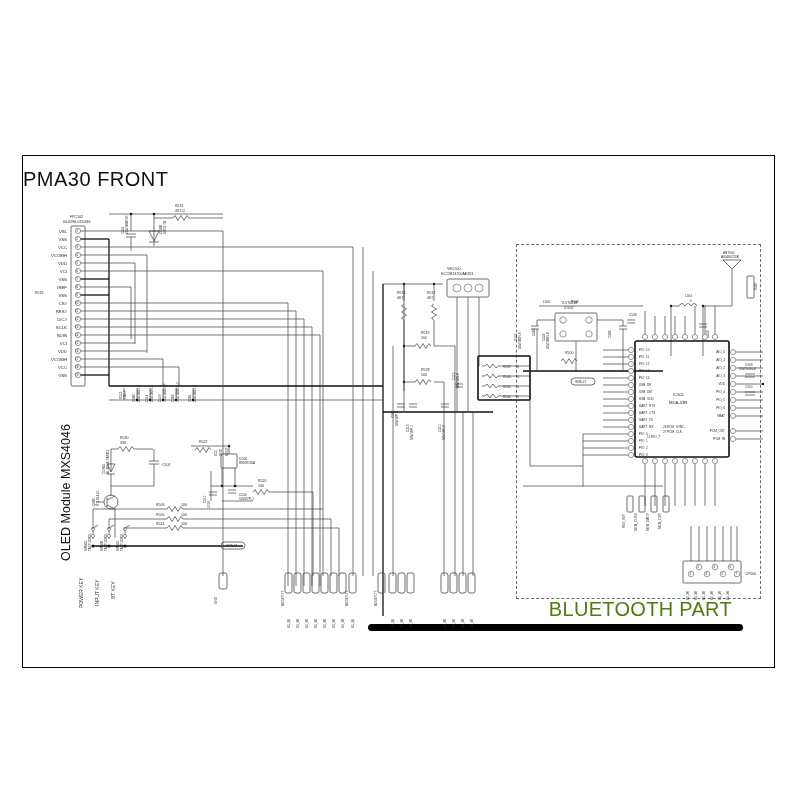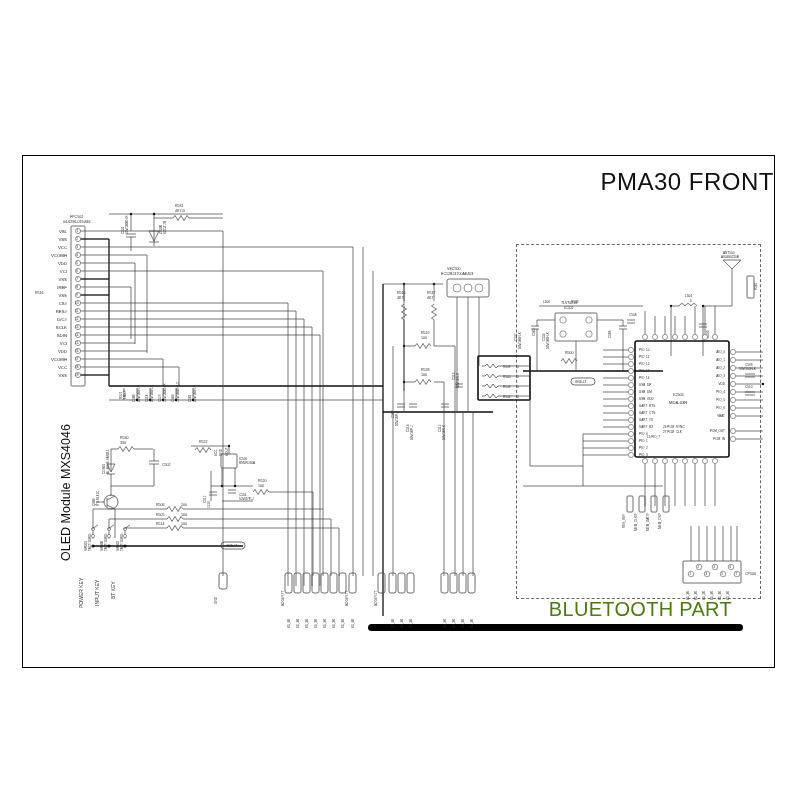--- a/index.html
+++ b/index.html
@@ -1,19 +1,19 @@
 <!DOCTYPE html>
 <html><head>
 <meta charset="utf-8">
 <style>
   html,body{margin:0;padding:0;background:#fff;}
   body{width:800px;height:800px;font-family:"Liberation Sans",sans-serif;color:#000;overflow:hidden;}
   #stage{position:relative;width:800px;height:800px;background:#ffffff;}
   #frame{position:absolute;left:22px;top:155px;width:753px;height:513px;border:1.6px solid #000;background:#fff;box-sizing:border-box;}
-  #title{position:absolute;left:0;top:12px;width:100%;text-align:right;font-size:24px;letter-spacing:.5px;color:#111;}
+  #title{position:absolute;left:0;top:12px;width:100%;text-align:left;font-size:20px;letter-spacing:.5px;color:#111;}
   #btlabel{position:absolute;right:42px;bottom:46px;font-size:20px;color:#4d7c0f;letter-spacing:.3px;}
   #btbar{position:absolute;left:345px;bottom:36px;width:375px;height:7px;background:#000;border-radius:4px;}
   #btbox{position:absolute;left:493px;top:88px;width:245px;height:355px;border:1.2px dashed #6a6a6a;box-sizing:border-box;}
   #oledname{position:absolute;left:36px;top:405px;font-size:12.5px;transform:rotate(-90deg);transform-origin:0 0;white-space:nowrap;color:#111;}
   svg{position:absolute;left:0;top:0;}
   text{font-family:"Liberation Sans",sans-serif;fill:#2b2b2b;}
   .w{stroke:#3c3c3c;stroke-width:.7;fill:none;}
   .wb{stroke:#111;stroke-width:1.3;fill:none;}
   .bx{stroke:#4a4a4a;stroke-width:.8;fill:none;}
   .bxb{stroke:#111;stroke-width:1.6;fill:none;}

